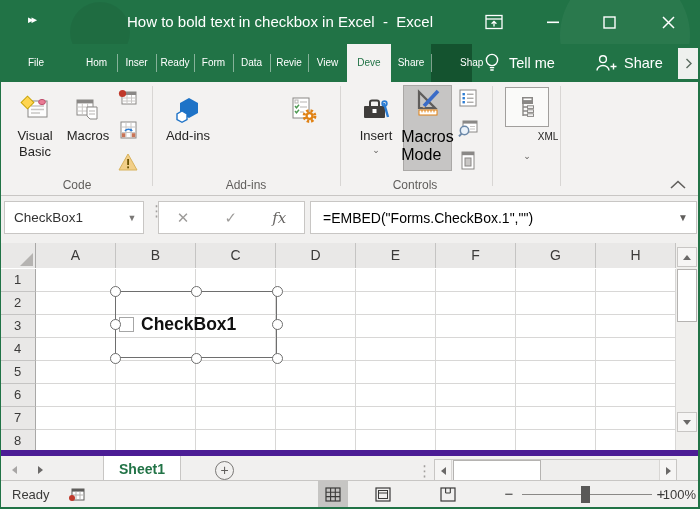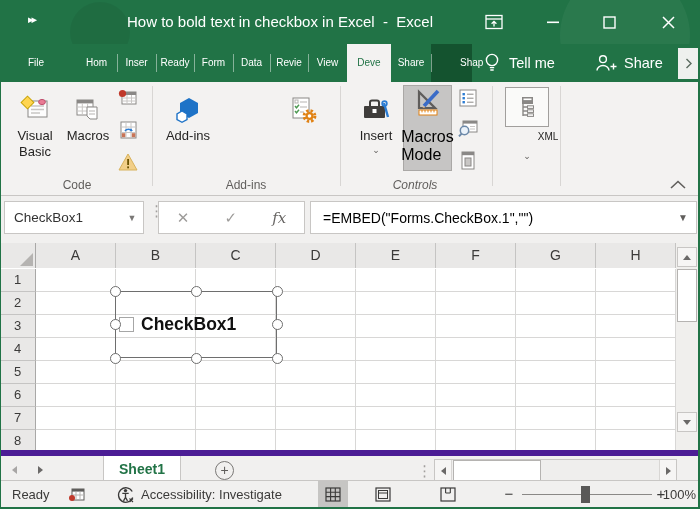--- a/index.html
+++ b/index.html
@@ -307,21 +307,21 @@
           </svg>
       </span>
       <span>
         <svg width="22" height="22" viewBox="0 0 22 22">
             <rect x="5" y="2" width="12" height="17" fill="#fff" stroke="#8a8886"></rect>
             <rect x="5" y="2" width="12" height="3.2" fill="#8a8886"></rect>
             <rect x="8" y="8" width="6" height="8" fill="#c8c6c4" stroke="#8a8886"></rect>
           </svg>
       </span>
     </div>
-    <div class="glabel" style="left:351px; width:128px;font-style:italic;">Controls</div>
+    <div class="glabel" style="left:351px; width:128px;">Controls</div>
     <div class="gsep" style="left:492px;"></div>
 
     <div id="xml-box">
       <svg width="26" height="26" viewBox="0 0 26 26">
           <rect x="8" y="3" width="11" height="7" fill="#8a8886"></rect>
           <rect x="9.5" y="4.5" width="8" height="1.6" fill="#fff"></rect>
           <path d="M9 10 v12 M9 13 h4 M9 17 h4 M9 21 h4" stroke="#8a8886" fill="none" stroke-width="1.4"></path>
           <rect x="13.5" y="11.8" width="6" height="2.6" fill="none" stroke="#8a8886"></rect>
           <rect x="13.5" y="15.8" width="6" height="2.6" fill="none" stroke="#8a8886"></rect>
           <rect x="13.5" y="19.8" width="6" height="2.6" fill="none" stroke="#8a8886"></rect>
@@ -510,29 +510,20 @@
   <div id="statusbar">
     <span id="ready">Ready</span>
     <span id="rec-macro">
       <svg width="17" height="15" viewBox="0 0 17 15">
           <rect x="4" y="2" width="12" height="11" fill="#fff" stroke="#5f5d5b"></rect>
           <rect x="4" y="2" width="12" height="2.6" fill="#5f5d5b"></rect>
           <path d="M8 4.6 V13 M12 4.6 V13 M4 8 h12" stroke="#b5b3b1" fill="none"></path>
           <circle cx="4" cy="11" r="3" fill="#c0392b"></circle>
         </svg>
     </span>
-    <span id="accessibility">
-      <svg width="19" height="19" viewBox="0 0 19 19">
-          <path d="M16.2 6.5 a7.3 7.3 0 1 0 .5 6" fill="none" stroke="#3b3a39" stroke-width="1.3"></path>
-          <circle cx="9.5" cy="5.6" r="1.7" fill="#3b3a39"></circle>
-          <path d="M6.3 8.4 h6.4 M9.5 8.4 v4 M9.5 12.4 l-2 3.4 M9.5 12.4 l2 3.4" stroke="#3b3a39" stroke-width="1.3" fill="none"></path>
-          <path d="M13.5 13.5 l3.5 3.5 M17 13.5 l-3.5 3.5" stroke="#3b3a39" stroke-width="1.1"></path>
-        </svg>
-      <span>Accessibility: Investigate</span>
-    </span>
     <div class="viewbtn" id="view-normal">
       <svg width="16" height="15" viewBox="0 0 16 15">
           <rect x="1" y="1" width="14" height="13" fill="none" stroke="#3b3a39" stroke-width="1.2"></rect>
           <path d="M1 5.3 h14 M1 9.6 h14 M5.6 1 v13 M10.3 1 v13" stroke="#3b3a39" stroke-width="1.1"></path>
         </svg>
     </div>
     <div class="viewbtn" id="view-layout">
       <svg width="16" height="15" viewBox="0 0 16 15">
           <rect x="1" y="1" width="14" height="13" fill="none" stroke="#3b3a39" stroke-width="1.2"></rect>
           <rect x="3.5" y="3.5" width="9" height="8" fill="none" stroke="#3b3a39" stroke-width="1"></rect>

